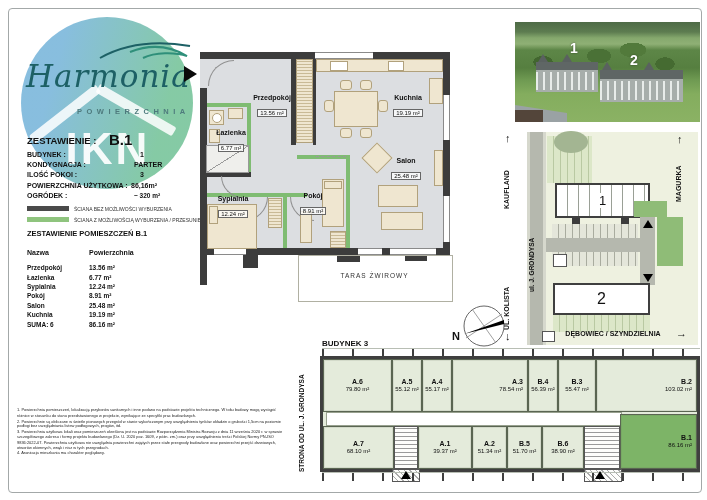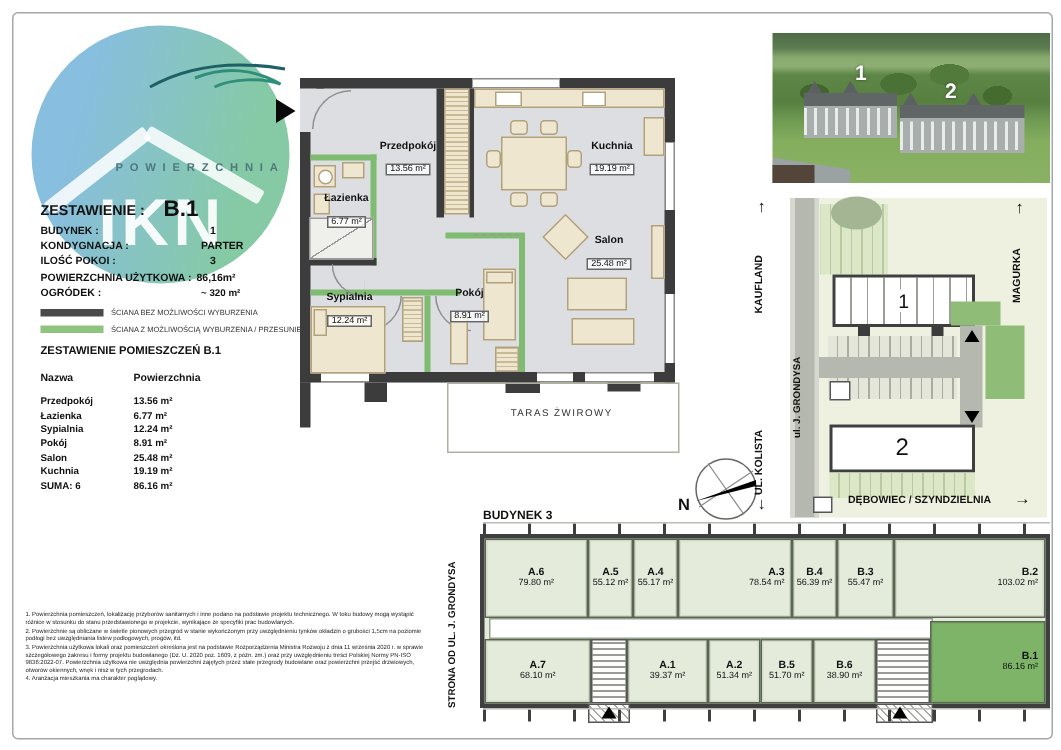--- a/index.html
+++ b/index.html
@@ -95,20 +95,21 @@
   <div class="abs frame" style="left:8px;top:8px;width:692px;height:483px;"></div>
 
   <div class="abs logo-circle" style="left:21px;top:17px;width:172px;height:172px;"></div>
   <div class="abs roof-bar" style="left:23px;top:109px;width:84px;transform:rotate(-38deg);"></div>
   <div class="abs roof-bar" style="left:92px;top:105px;width:88px;transform:rotate(30deg);"></div>
   <div class="abs logo-ikn" style="left:55px;top:98px;width:106px;margin-top:26px;">IKN</div>
   <svg class="abs" style="left:95px;top:36px;" width="100" height="34" viewBox="0 0 100 34">
     <path d="M5 22 C 30 8, 60 4, 95 10" fill="none" stroke="#1d6065" stroke-width="2"></path>
     <path d="M35 16 C 55 8, 75 10, 92 20 C 80 16, 60 16, 48 22" fill="none" stroke="#2f8f7a" stroke-width="2"></path>
   </svg>
+  <div class="abs brand" style="left:26px;top:58px;width:170px;">Harmonia</div>
   <div class="abs brand-sub" style="left:77px;top:107px;width:120px;">POWIERZCHNIA</div>
 
   <div class="abs mieszk" style="left:27px;top:135px;">ZESTAWIENIE :</div>
   <div class="abs b1big" style="left:109px;top:131px;">B.1</div>
 
   <div class="abs inf-label" style="left:27px;top:151px;">BUDYNEK :</div>
   <div class="abs inf-value" style="left:140px;top:151px;">1</div>
   <div class="abs inf-label" style="left:27px;top:161px;">KONDYGNACJA :</div>
   <div class="abs inf-value" style="left:134px;top:161px;">PARTER</div>
   <div class="abs inf-label" style="left:27px;top:171px;">ILOŚĆ POKOI :</div>

